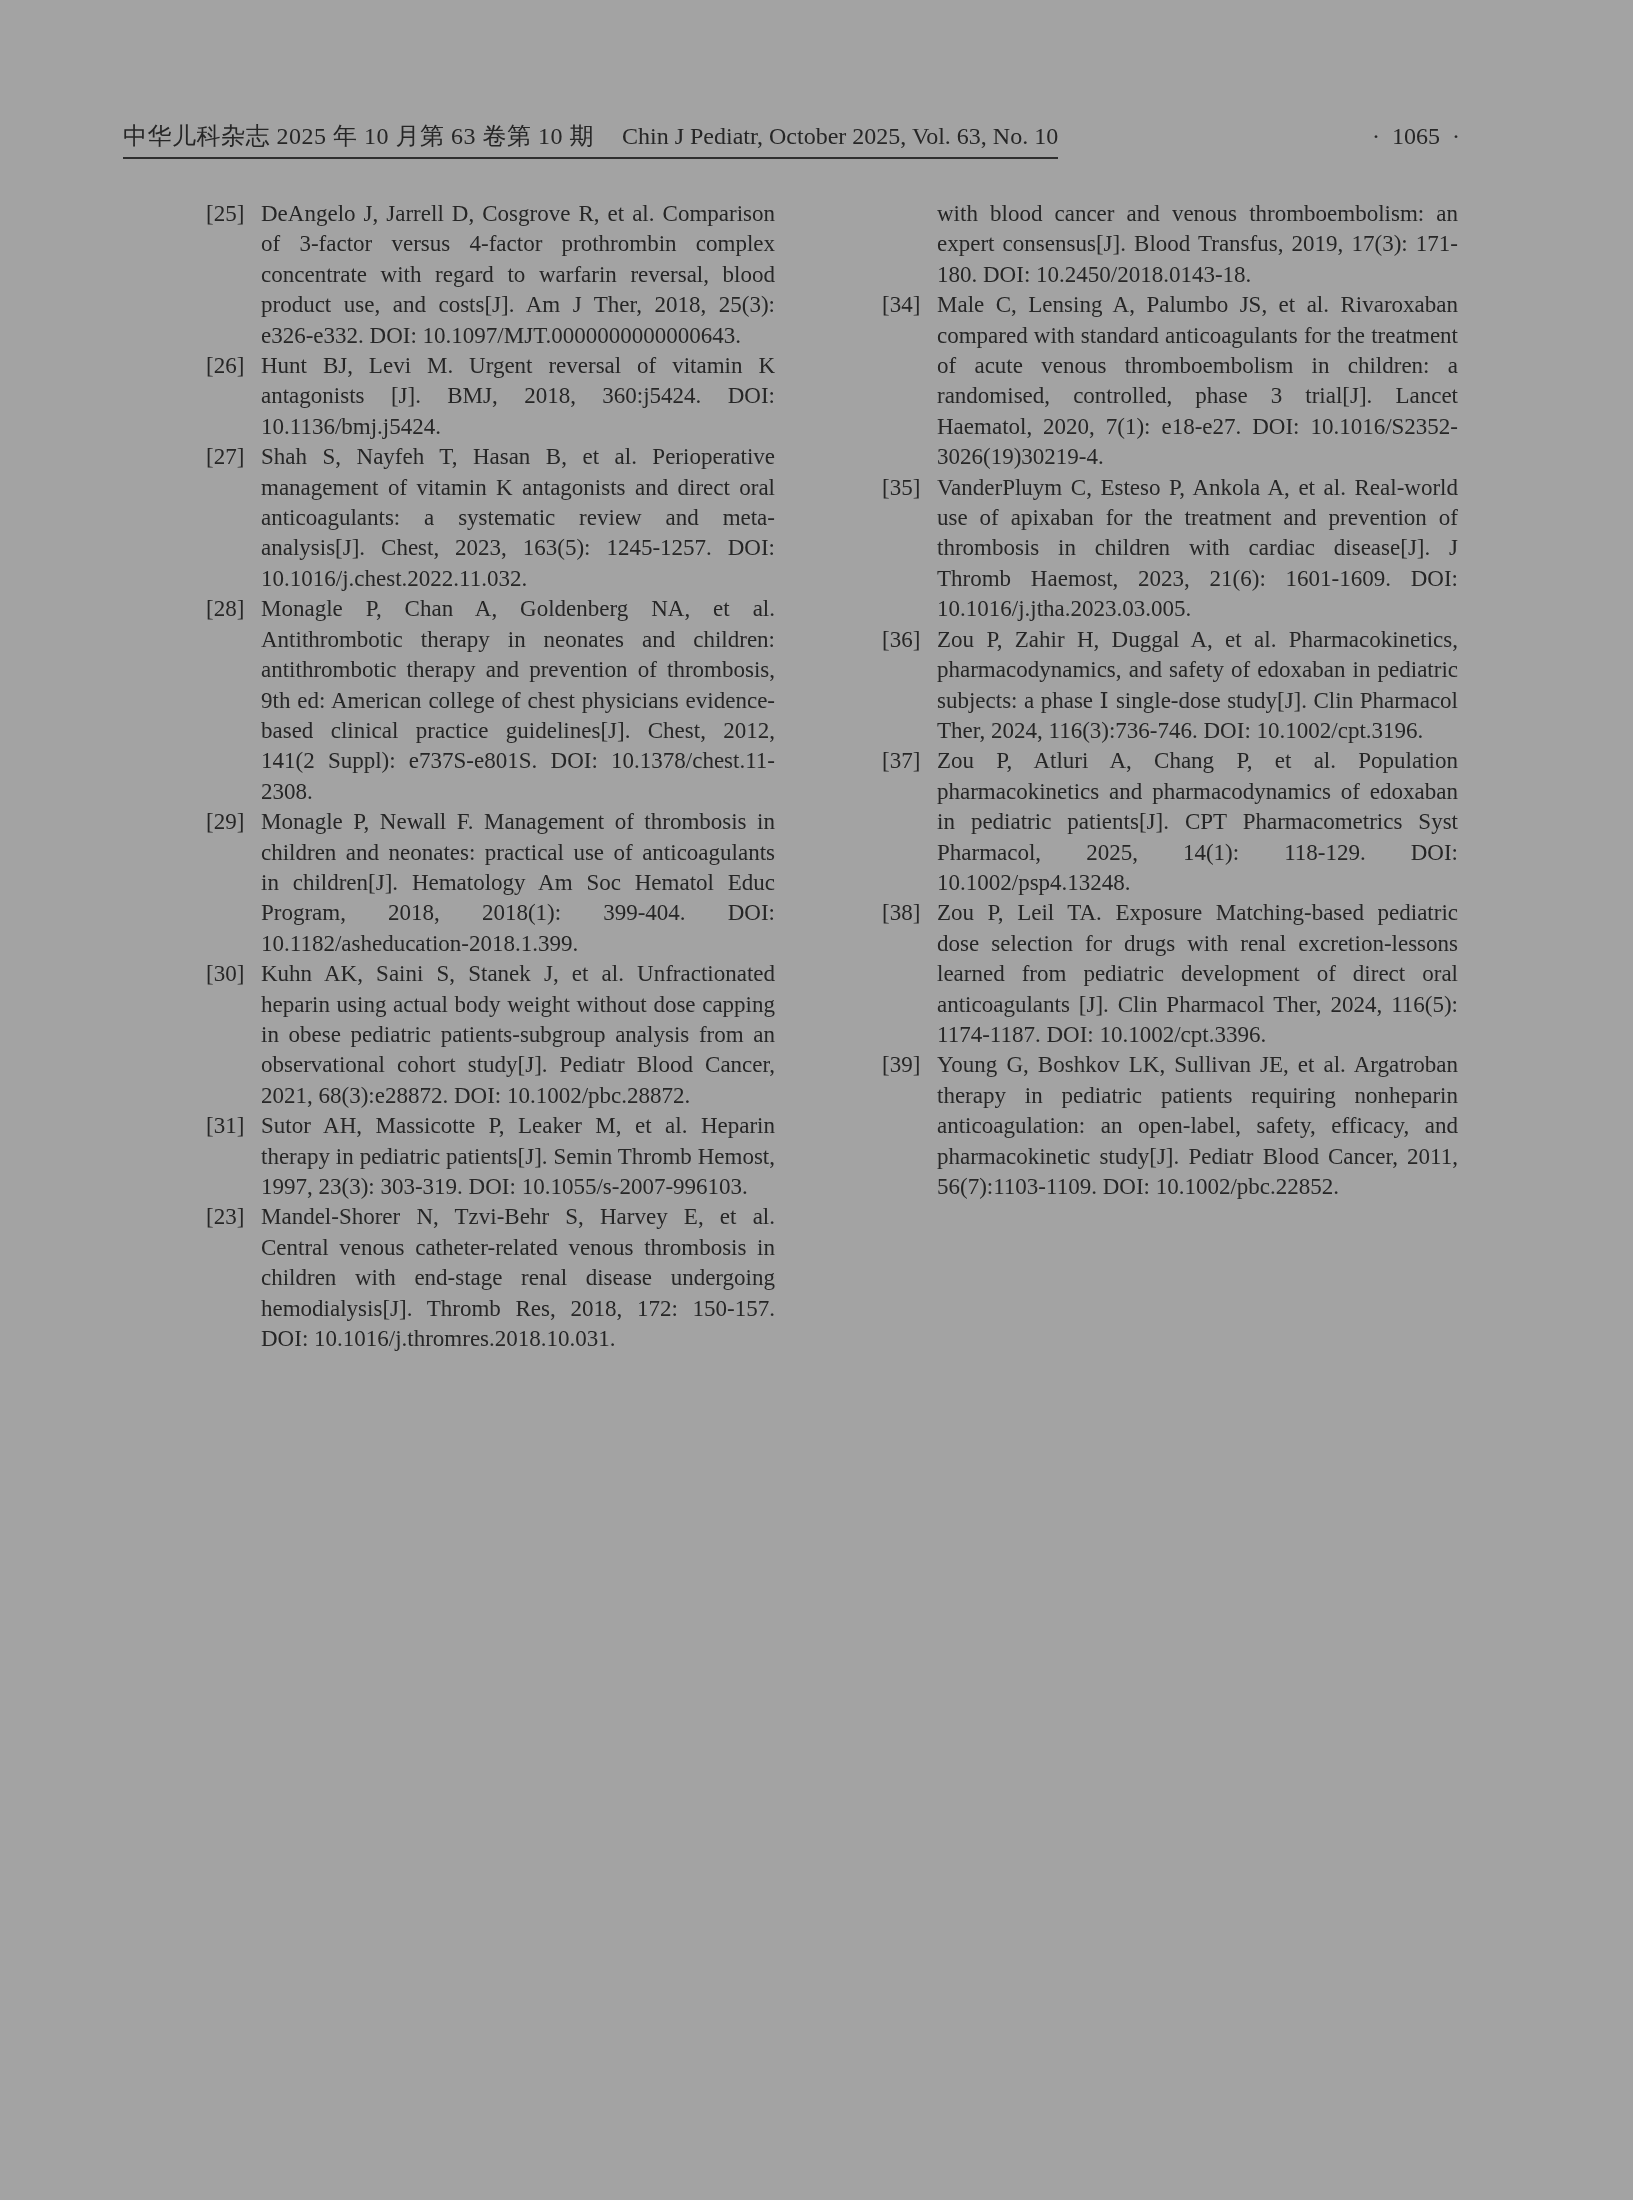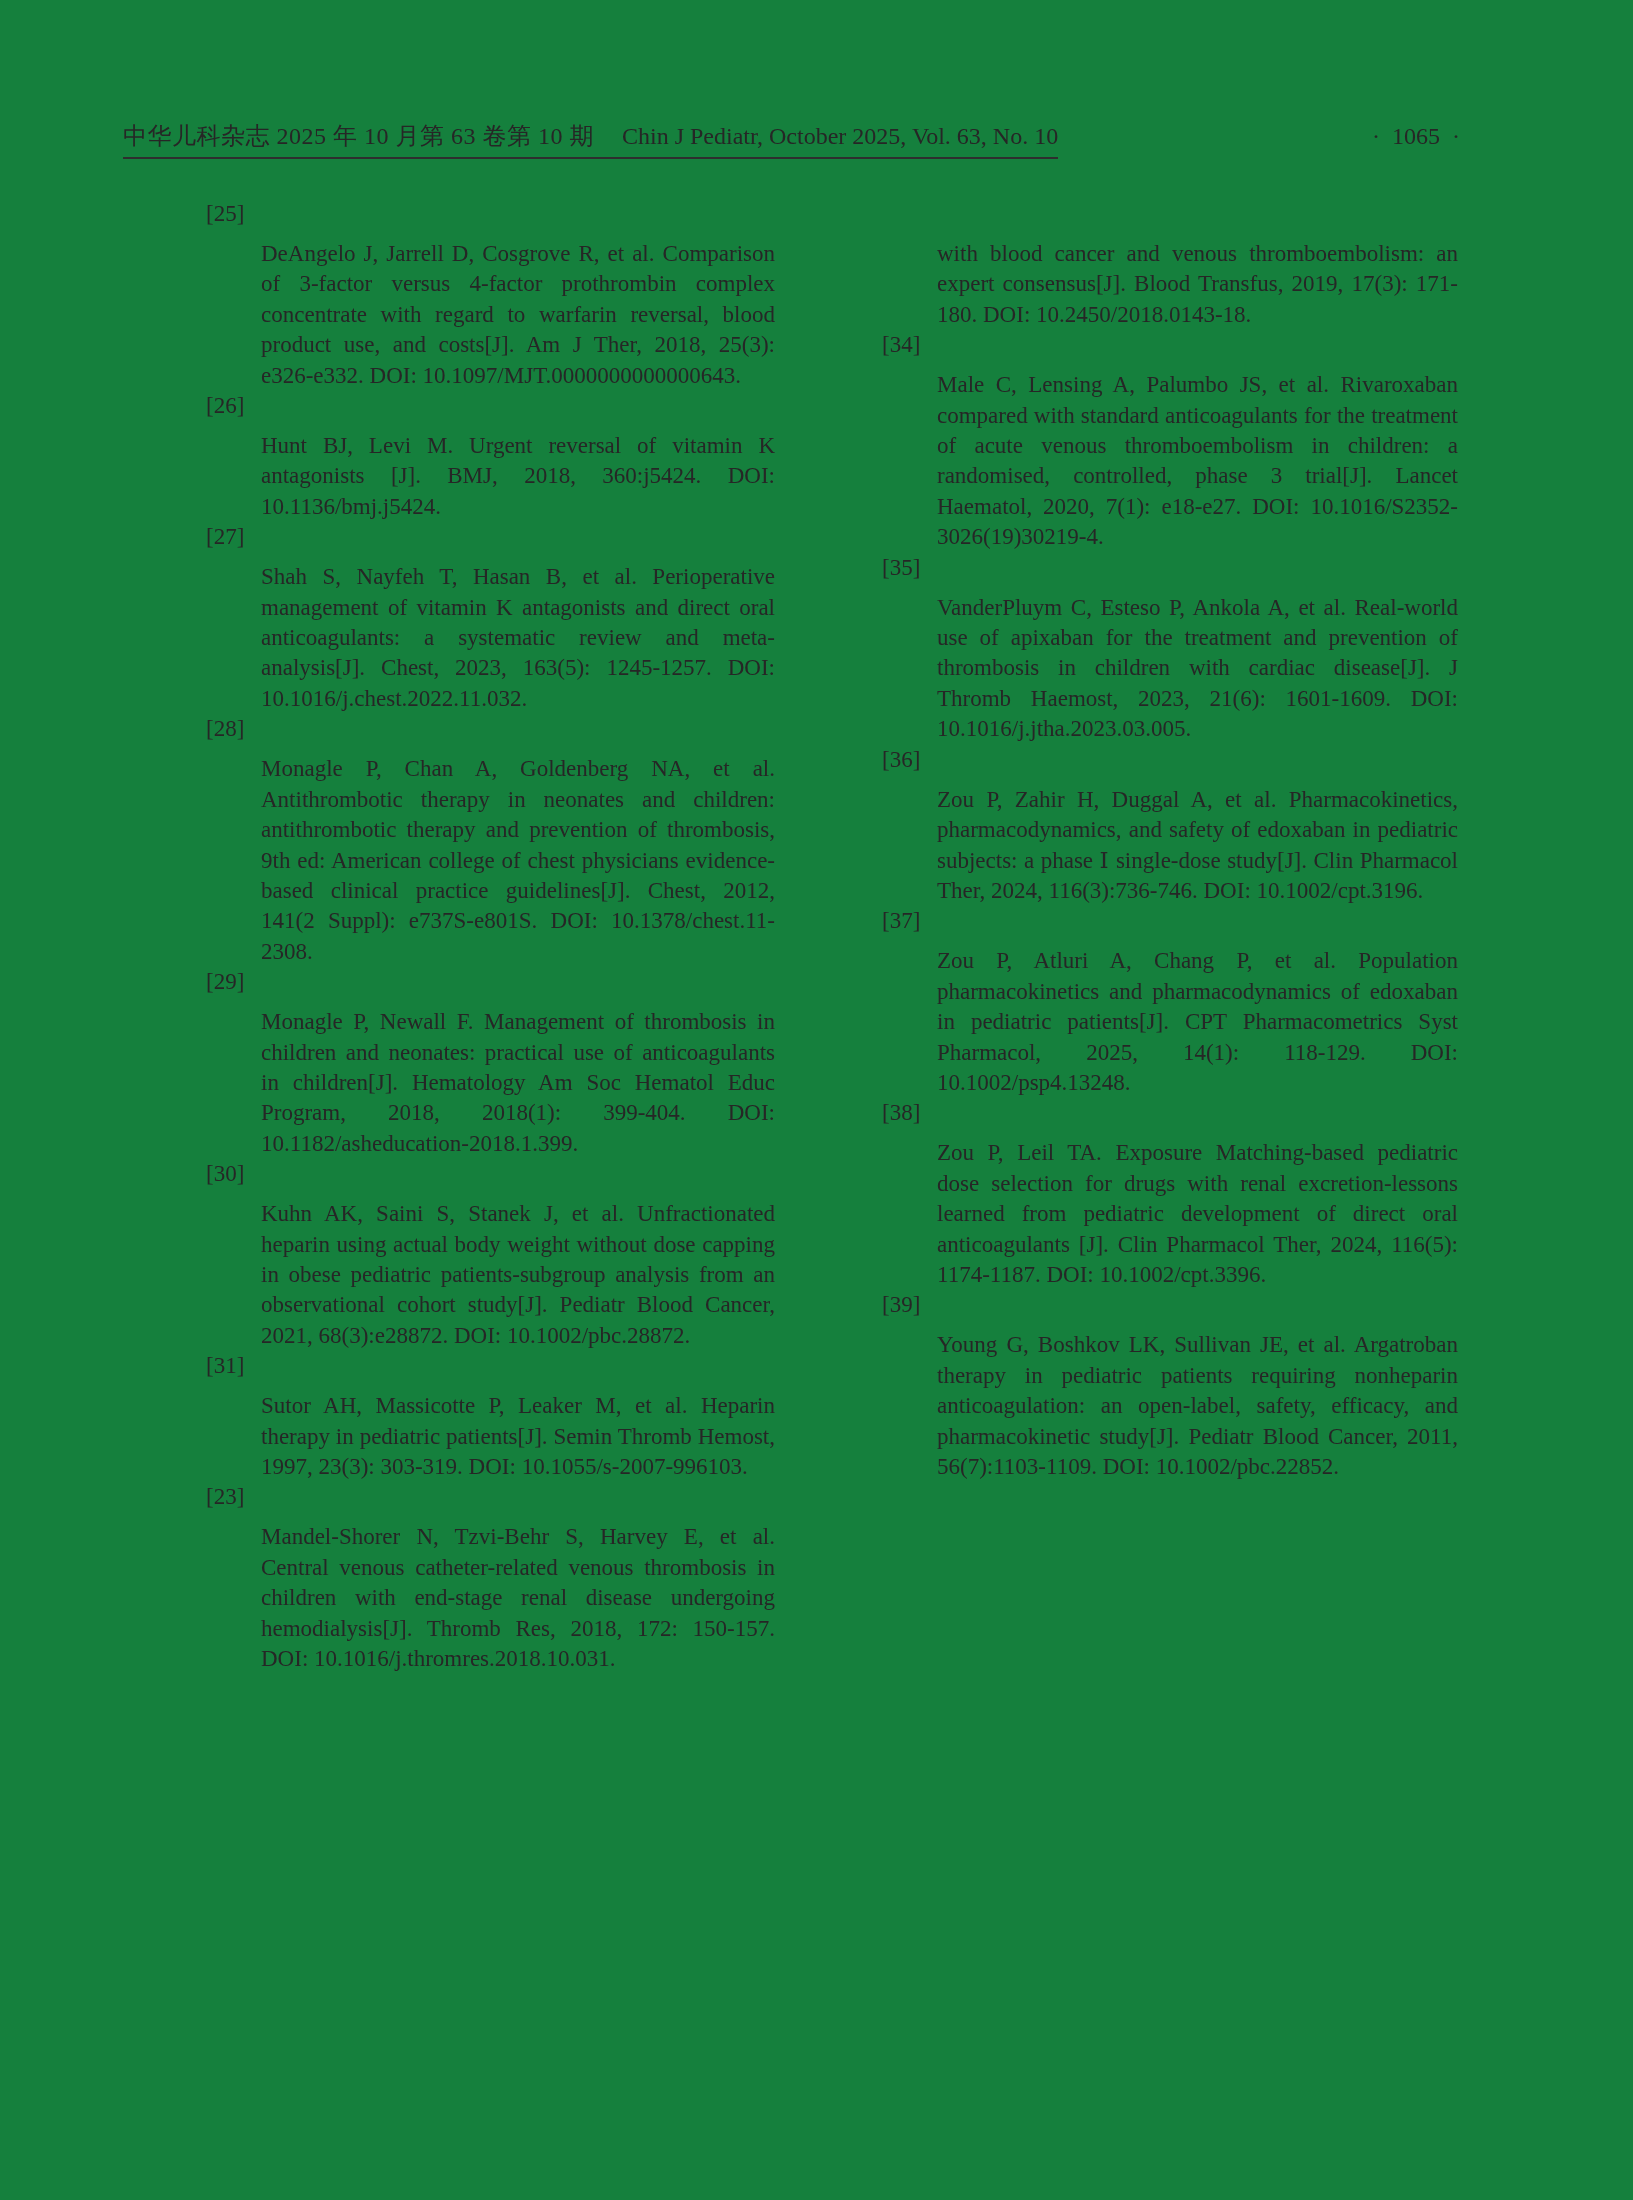--- a/index.html
+++ b/index.html
@@ -5,21 +5,21 @@
   html, body {
     margin: 0;
     padding: 0;
     background: #e8e8e8;
   }
   .page {
     position: relative;
     width: 1633px;
     height: 2200px;
     margin: 0 auto;
-    background: #15803d;
+    background: #a3a3a3;
     font-family: "Liberation Serif", "DejaVu Serif", serif;
     color: #262626;
     overflow: hidden;
   }
   .header {
     position: absolute;
     left: 123px;
     top: 122px;
     width: 1337px;
     display: flex;
@@ -54,21 +54,20 @@
   }
   .ref-label {
     flex: 0 0 55px;
     width: 55px;
     margin-left: 36px;
   }
   .ref-text {
     flex: 1 1 auto;
     text-align: justify;
     text-justify: inter-word;
-    margin-top: 40px;
   }
 </style>
 </head>
 <body>
 
 <div class="page">
 
   <div class="header">
     <div class="header-title">
       <span class="cn">中华儿科杂志 2025 年 10 月第 63 卷第 10 期</span><span class="en">Chin J Pediatr, October 2025, Vol. 63, No. 10</span>

